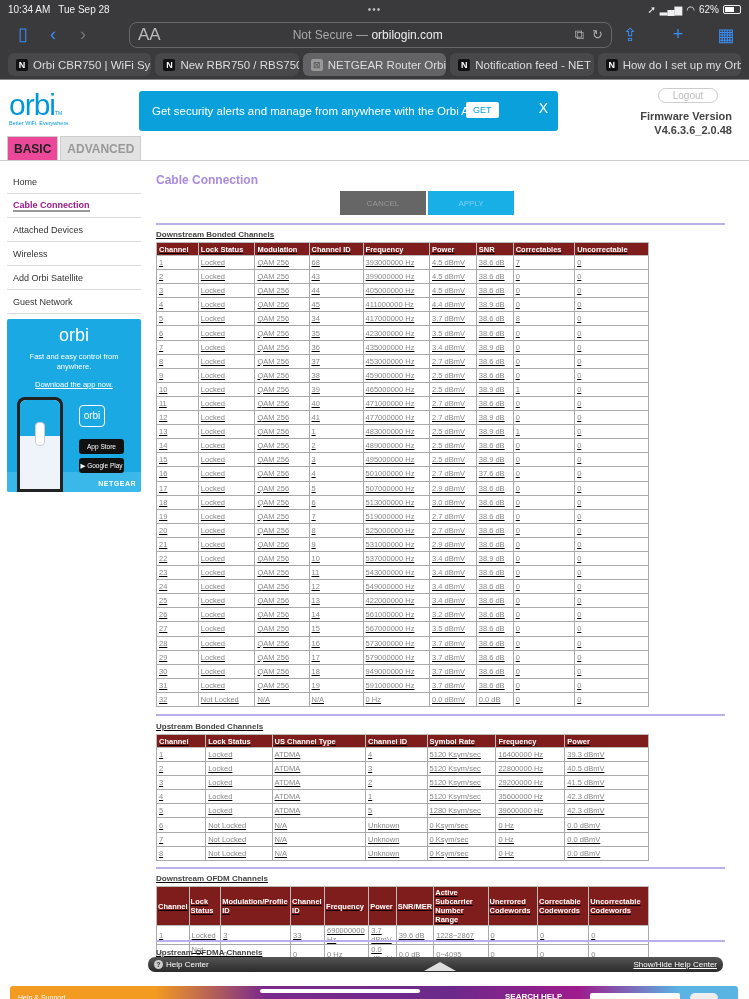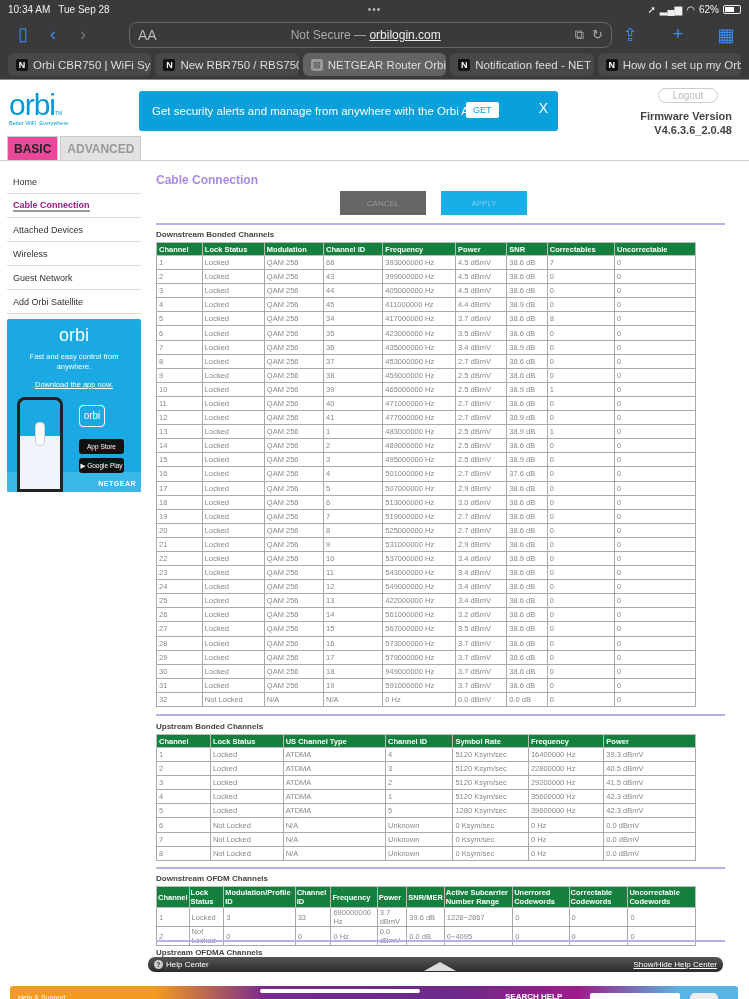--- a/index.html
+++ b/index.html
@@ -10,23 +10,23 @@
   .status-bar { height: 18px; font-size: 10px; display: flex; align-items: center; padding: 0 8px; color: #f0f0f0; position: relative; }
   .status-bar .time { margin-right: 8px; }
   .status-bar .dots { position: absolute; left: 50%; transform: translateX(-50%); letter-spacing: 1px; color: #bbb; }
   .status-bar .right { margin-left: auto; display: flex; align-items: center; gap: 4px; }
   .battery { width: 18px; height: 9px; border: 1px solid #eee; border-radius: 2px; position: relative; padding: 1px; }
   .battery .fill { height: 100%; background: #fff; }
   .toolbar { height: 32px; display: flex; align-items: center; padding: 0 8px; position: relative; }
   .tb-icon { color: #3a8ef6; font-size: 18px; width: 30px; text-align: center; }
   .tb-icon.dim { color: #777; }
   .urlbar { position: absolute; left: 129px; width: 483px; top: 4px; height: 26px; border: 1px solid #666; border-radius: 8px; background: #3a3a3c; display: flex; align-items: center; padding: 0 8px; font-size: 12px; }
-  .urlbar .aa { color: #bbb; font-size: 14px; }
+  .urlbar .aa { color: #bbb; font-size: 17px; }
   .urlbar .url { flex: 1; text-align: center; color: #aaa; }
-  .urlbar .url b { color: #eee; font-weight: normal; text-decoration: underline; }
+  .urlbar .url b { color: #eee; font-weight: normal; }
   .urlbar .ur-icons { color: #aaa; font-size: 13px; display: flex; gap: 8px; }
   .tb-right { position: absolute; right: 8px; top: 6px; display: flex; gap: 18px; }
   .tabs { height: 29px; display: flex; gap: 4px; padding: 3px 8px; }
   .tab { flex: 1; background: #48484a; border-radius: 6px; display: flex; align-items: center; padding: 0 8px; font-size: 11.5px; color: #ddd; white-space: nowrap; overflow: hidden; }
   .tab.active { background: #636366; }
   .tab .fav { display: inline-block; width: 12px; height: 12px; background: #111; color: #fff; font-size: 9px; font-weight: bold; text-align: center; line-height: 12px; margin-right: 5px; border-radius: 2px; flex-shrink: 0; }
   .tab.active .fav { background: #999; color: #666; }
 
   
   .page-header { position: relative; height: 80px; border-top: 1px solid #888; }
@@ -59,29 +59,29 @@
   .phone .screen .top { height: 36px; background: #1aa9e3; border-radius: 6px 6px 0 0; }
   .phone .screen .dev { position: absolute; left: 15px; top: 22px; width: 10px; height: 24px; background: #fff; border-radius: 4px; border: 1px solid #ccc; }
   .app-icon { position: absolute; left: 72px; top: 86px; width: 26px; height: 22px; background: #1aa9e3; border: 1px solid #fff; border-radius: 4px; font-size: 10px; line-height: 20px; }
   .store-btn { position: absolute; left: 72px; width: 45px; height: 15px; background: #111; border-radius: 3px; font-size: 6.5px; line-height: 15px; text-align: center; }
   .promo .brand { position: absolute; right: 5px; bottom: 5px; font-size: 7px; font-weight: bold; letter-spacing: 0.5px; }
   .promo .bottom-strip { position: absolute; left: 0; right: 0; bottom: 0; height: 20px; background: #3bb8ea; }
 
   
   .main { position: absolute; left: 156px; top: 170px; width: 569px; }
   .page-title { font-size: 12px; font-weight: bold; color: #a98be0; margin-top: 3px; }
-  .actions { position: absolute; left: 184px; top: 21px; display: flex; gap: 15px; }
+  .actions { position: absolute; left: 184px; top: 21px; display: flex; gap: 2px; }
   .btn { width: 86px; height: 24px; font-size: 8px; color: #aaa; display: flex; align-items: center; justify-content: center; }
   .btn.cancel { background: #666; color: #999; }
   .btn.apply { background: #18aee6; color: #7ecff2; }
   .section-sep { position: absolute; left: 0; right: 0; height: 2px; background: #b8b0ec; }
-  .section { position: absolute; left: 0; width: 540px; }
+  .section { position: absolute; left: 0; width: 493px; text-decoration: underline; }
   .section h3 { font-size: 8px; font-weight: bold; color: #444; margin-bottom: 3px; }
   table { border-collapse: collapse; width: 100%; font-size: 7.5px; }
-  th { background: #15803d; color: #fff; text-align: left; font-weight: bold; padding: 1px 2px; border: 1px solid #bbb; height: 13px; }
+  th { background: #7f1d1d; color: #fff; text-align: left; font-weight: bold; padding: 1px 2px; border: 1px solid #bbb; height: 13px; }
   td { color: #888; padding: 0 2px; border: 1px solid #aaa; height: 14.1px; }
   .ofdm th { font-size: 7.5px; line-height: 9px; padding: 1px 1px; }
   .ofdm td { height: 10px; }
 
   
   .help-bar { position: absolute; left: 148px; top: 957px; width: 575px; height: 15px; background: linear-gradient(#555, #2b2b2b); border-radius: 7px; color: #fff; font-size: 8px; display: flex; align-items: center; padding: 0 6px; }
   .help-bar .q { display: inline-block; width: 9px; height: 9px; border-radius: 50%; background: #ccc; color: #333; font-size: 7px; text-align: center; line-height: 9px; margin-right: 3px; font-weight: bold; }
   .help-bar .tri { position: absolute; left: 276px; top: 5px; width: 0; height: 0; border-left: 16px solid transparent; border-right: 16px solid transparent; border-bottom: 9px solid #ddd; }
   .help-bar .toggle { margin-left: auto; text-decoration: underline; }
 
@@ -182,24 +182,24 @@
   <div class="side-item active">
       <span>Cable Connection</span>
     </div>
   <div class="side-item">
       <span>Attached Devices</span>
     </div>
   <div class="side-item">
       <span>Wireless</span>
     </div>
   <div class="side-item">
-      <span>Guest Network</span>
+      <span>Add Orbi Satellite</span>
     </div>
   <div class="side-item">
-      <span>Add Orbi Satellite</span>
+      <span>Guest Network</span>
     </div>
   <div class="promo">
     <div class="pword">orbi</div>
     <div class="ptext">Fast and easy control from anywhere.</div>
     <div class="plink">Download the app now.</div>
     <div class="bottom-strip"></div>
     <div class="phone">
         <div class="screen">
           <div class="top"></div>
           <div class="dev"></div>

